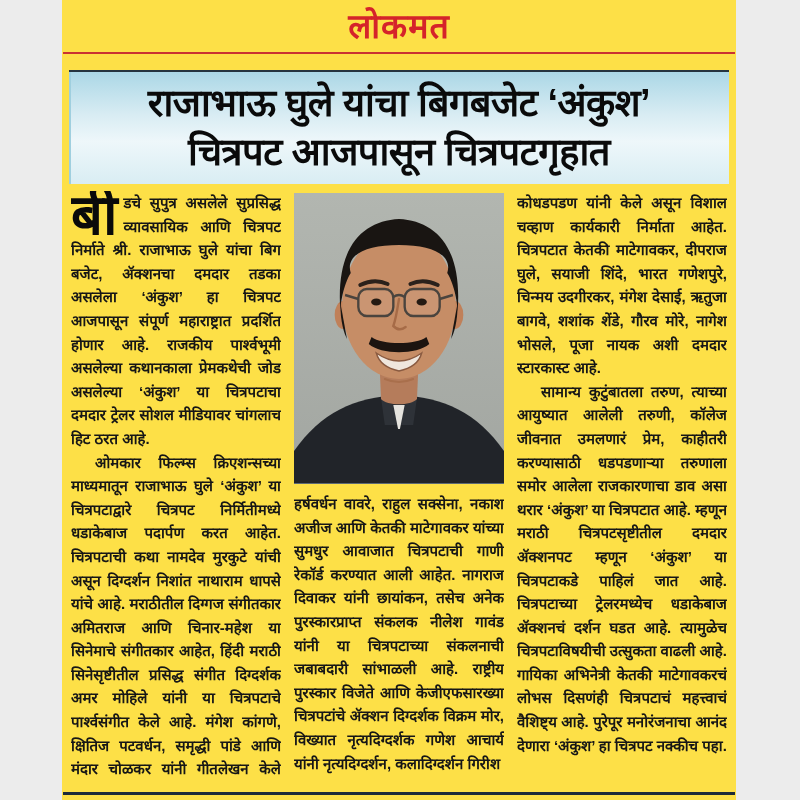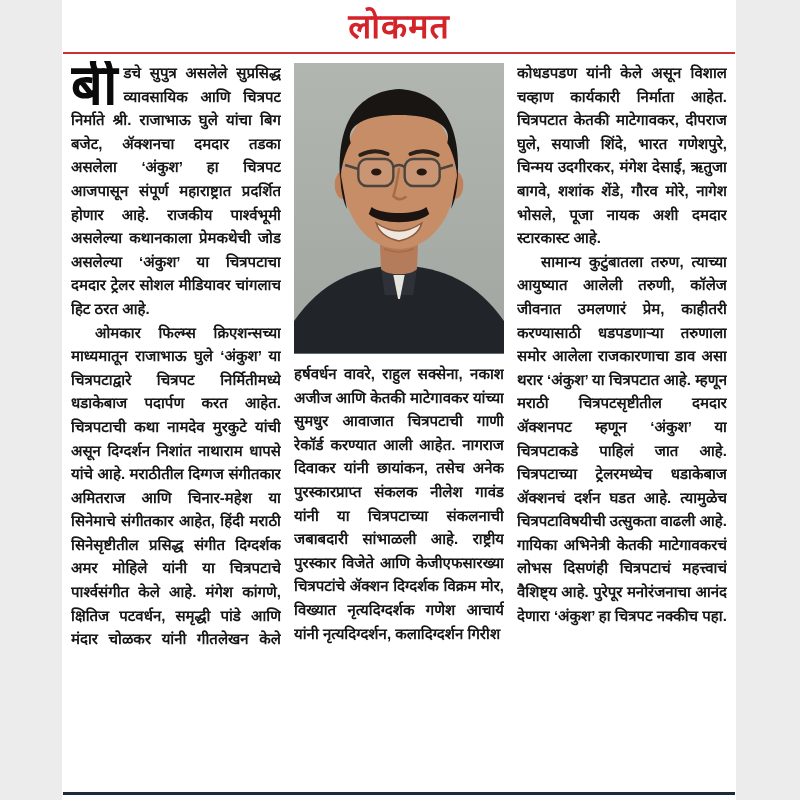--- a/index.html
+++ b/index.html
@@ -16,21 +16,21 @@
     width: 800px;
     height: 800px;
     background: #ececec;
   }
   .clipping {
     position: absolute;
     left: 62px;
     top: 0;
     width: 674px;
     height: 800px;
-    background: #ffffff;
+    background: #fde047;
     overflow: hidden;
   }
   .masthead {
     text-align: center;
     padding-top: 5px;
     height: 45px;
   }
   .masthead .logo {
     display: inline-block;
     font-size: 34px;
@@ -110,20 +110,24 @@
 <body>
 
 <div class="stage">
   <div class="clipping">
 
     <div class="masthead">
       <span class="logo">लोकमत</span>
     </div>
     <div class="redline"></div>
 
+    <div class="headline-box">
+      <div class="headline-line">राजाभाऊ घुले यांचा बिगबजेट ‘अंकुश’</div>
+      <div class="headline-line">चित्रपट आजपासून चित्रपटगृहात</div>
+    </div>
 
     <div class="columns">
 
       <div class="col">
         <p><span class="dropcap">बी</span><span>डचे सुपुत्र असलेले सुप्रसिद्ध व्यावसायिक आणि चित्रपट निर्माते श्री. राजाभाऊ घुले यांचा बिग बजेट, ॲक्शनचा दमदार तडका असलेला ‘अंकुश’ हा चित्रपट आजपासून संपूर्ण महाराष्ट्रात प्रदर्शित होणार आहे. राजकीय पार्श्वभूमी असलेल्या कथानकाला प्रेमकथेची जोड असलेल्या ‘अंकुश’ या चित्रपटाचा दमदार ट्रेलर सोशल मीडियावर चांगलाच हिट ठरत आहे.</span></p>
         <p class="indent">ओमकार फिल्म्स क्रिएशन्सच्या माध्यमातून राजाभाऊ घुले ‘अंकुश’ या चित्रपटाद्वारे चित्रपट निर्मितीमध्ये धडाकेबाज पदार्पण करत आहेत. चित्रपटाची कथा नामदेव मुरकुटे यांची असून दिग्दर्शन निशांत नाथाराम धापसे यांचे आहे. मराठीतील दिग्गज संगीतकार अमितराज आणि चिनार-महेश या सिनेमाचे संगीतकार आहेत, हिंदी मराठी सिनेसृष्टीतील प्रसिद्ध संगीत दिग्दर्शक अमर मोहिले यांनी या चित्रपटाचे पार्श्वसंगीत केले आहे. मंगेश कांगणे, क्षितिज पटवर्धन, समृद्धी पांडे आणि मंदार चोळकर यांनी गीतलेखन केले आहे. सुप्रसिद्ध गायक आदर्श शिंदे, हृषिकेश रानडे, अमितराज,</p>
       </div>
 
       <div class="col">
         <div class="photo-frame">

